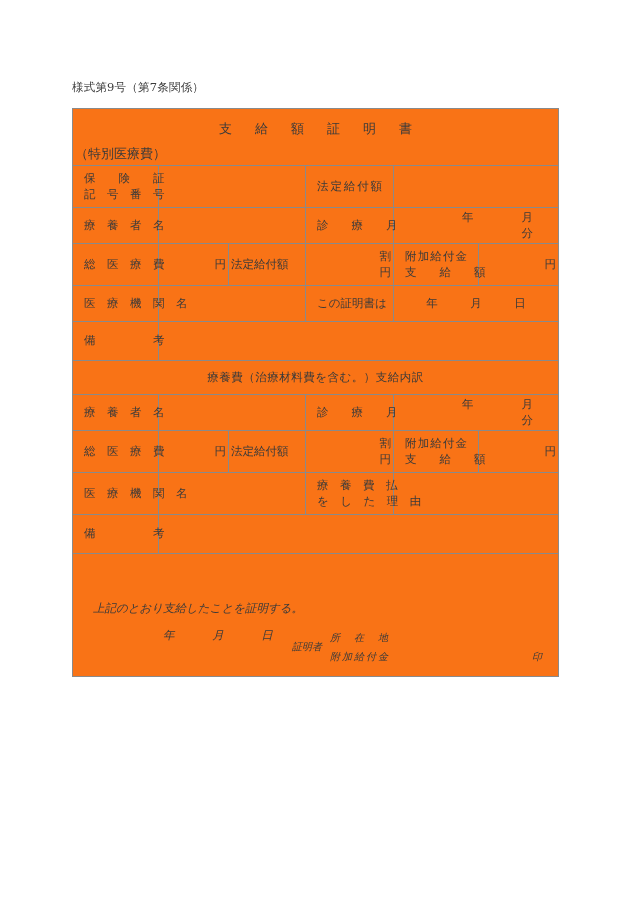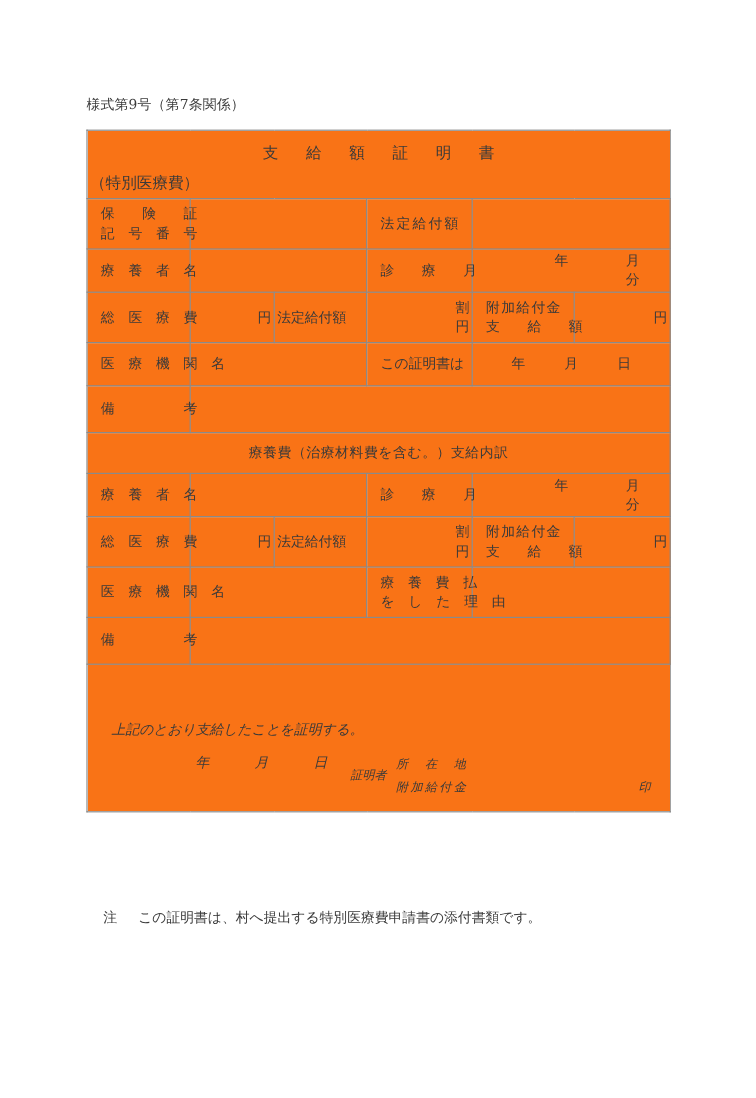--- a/index.html
+++ b/index.html
@@ -347,18 +347,14 @@
               <span class="k">附加給付金</span>
               <span>印</span>
             </div>
           </div>
         </div>
       </td>
     </tr>
   </tbody>
     </table>
 
-  <div class="note">
-    <span class="mark">注</span>
-    <span>この証明書は、村へ提出する特別医療費申請書の添付書類です。</span>
-  </div>
 
 </div>
 
 </body></html>

